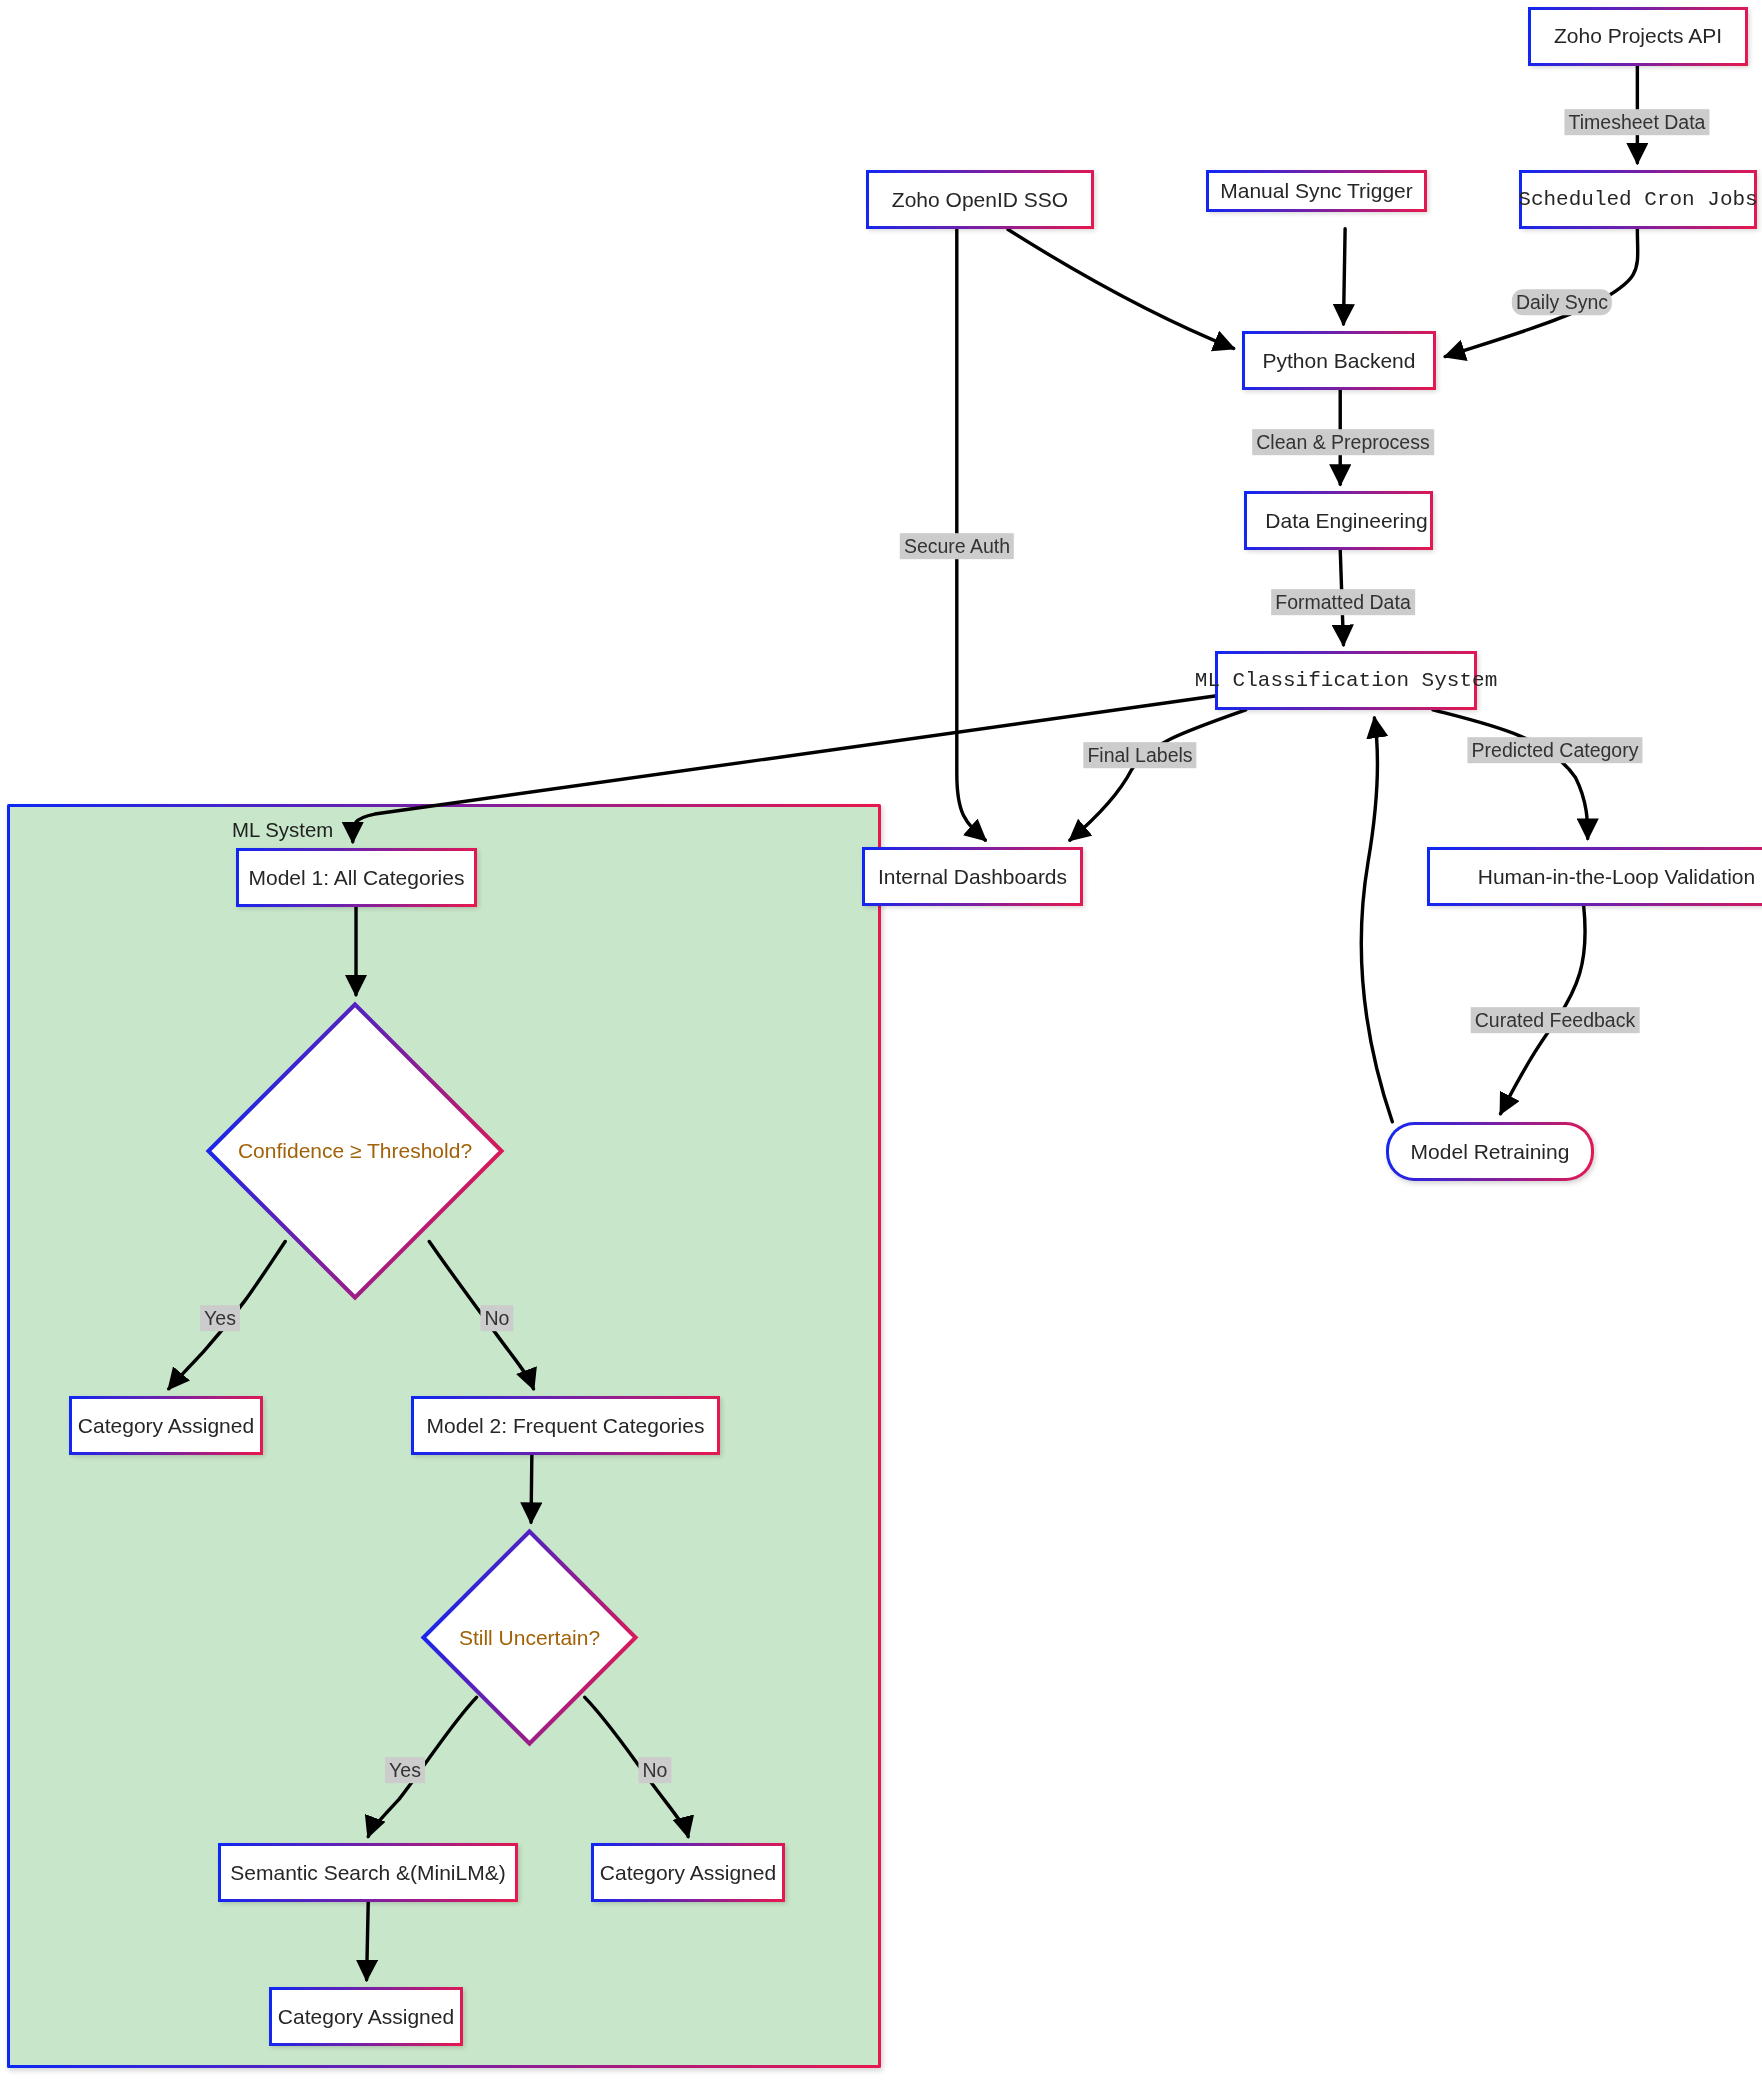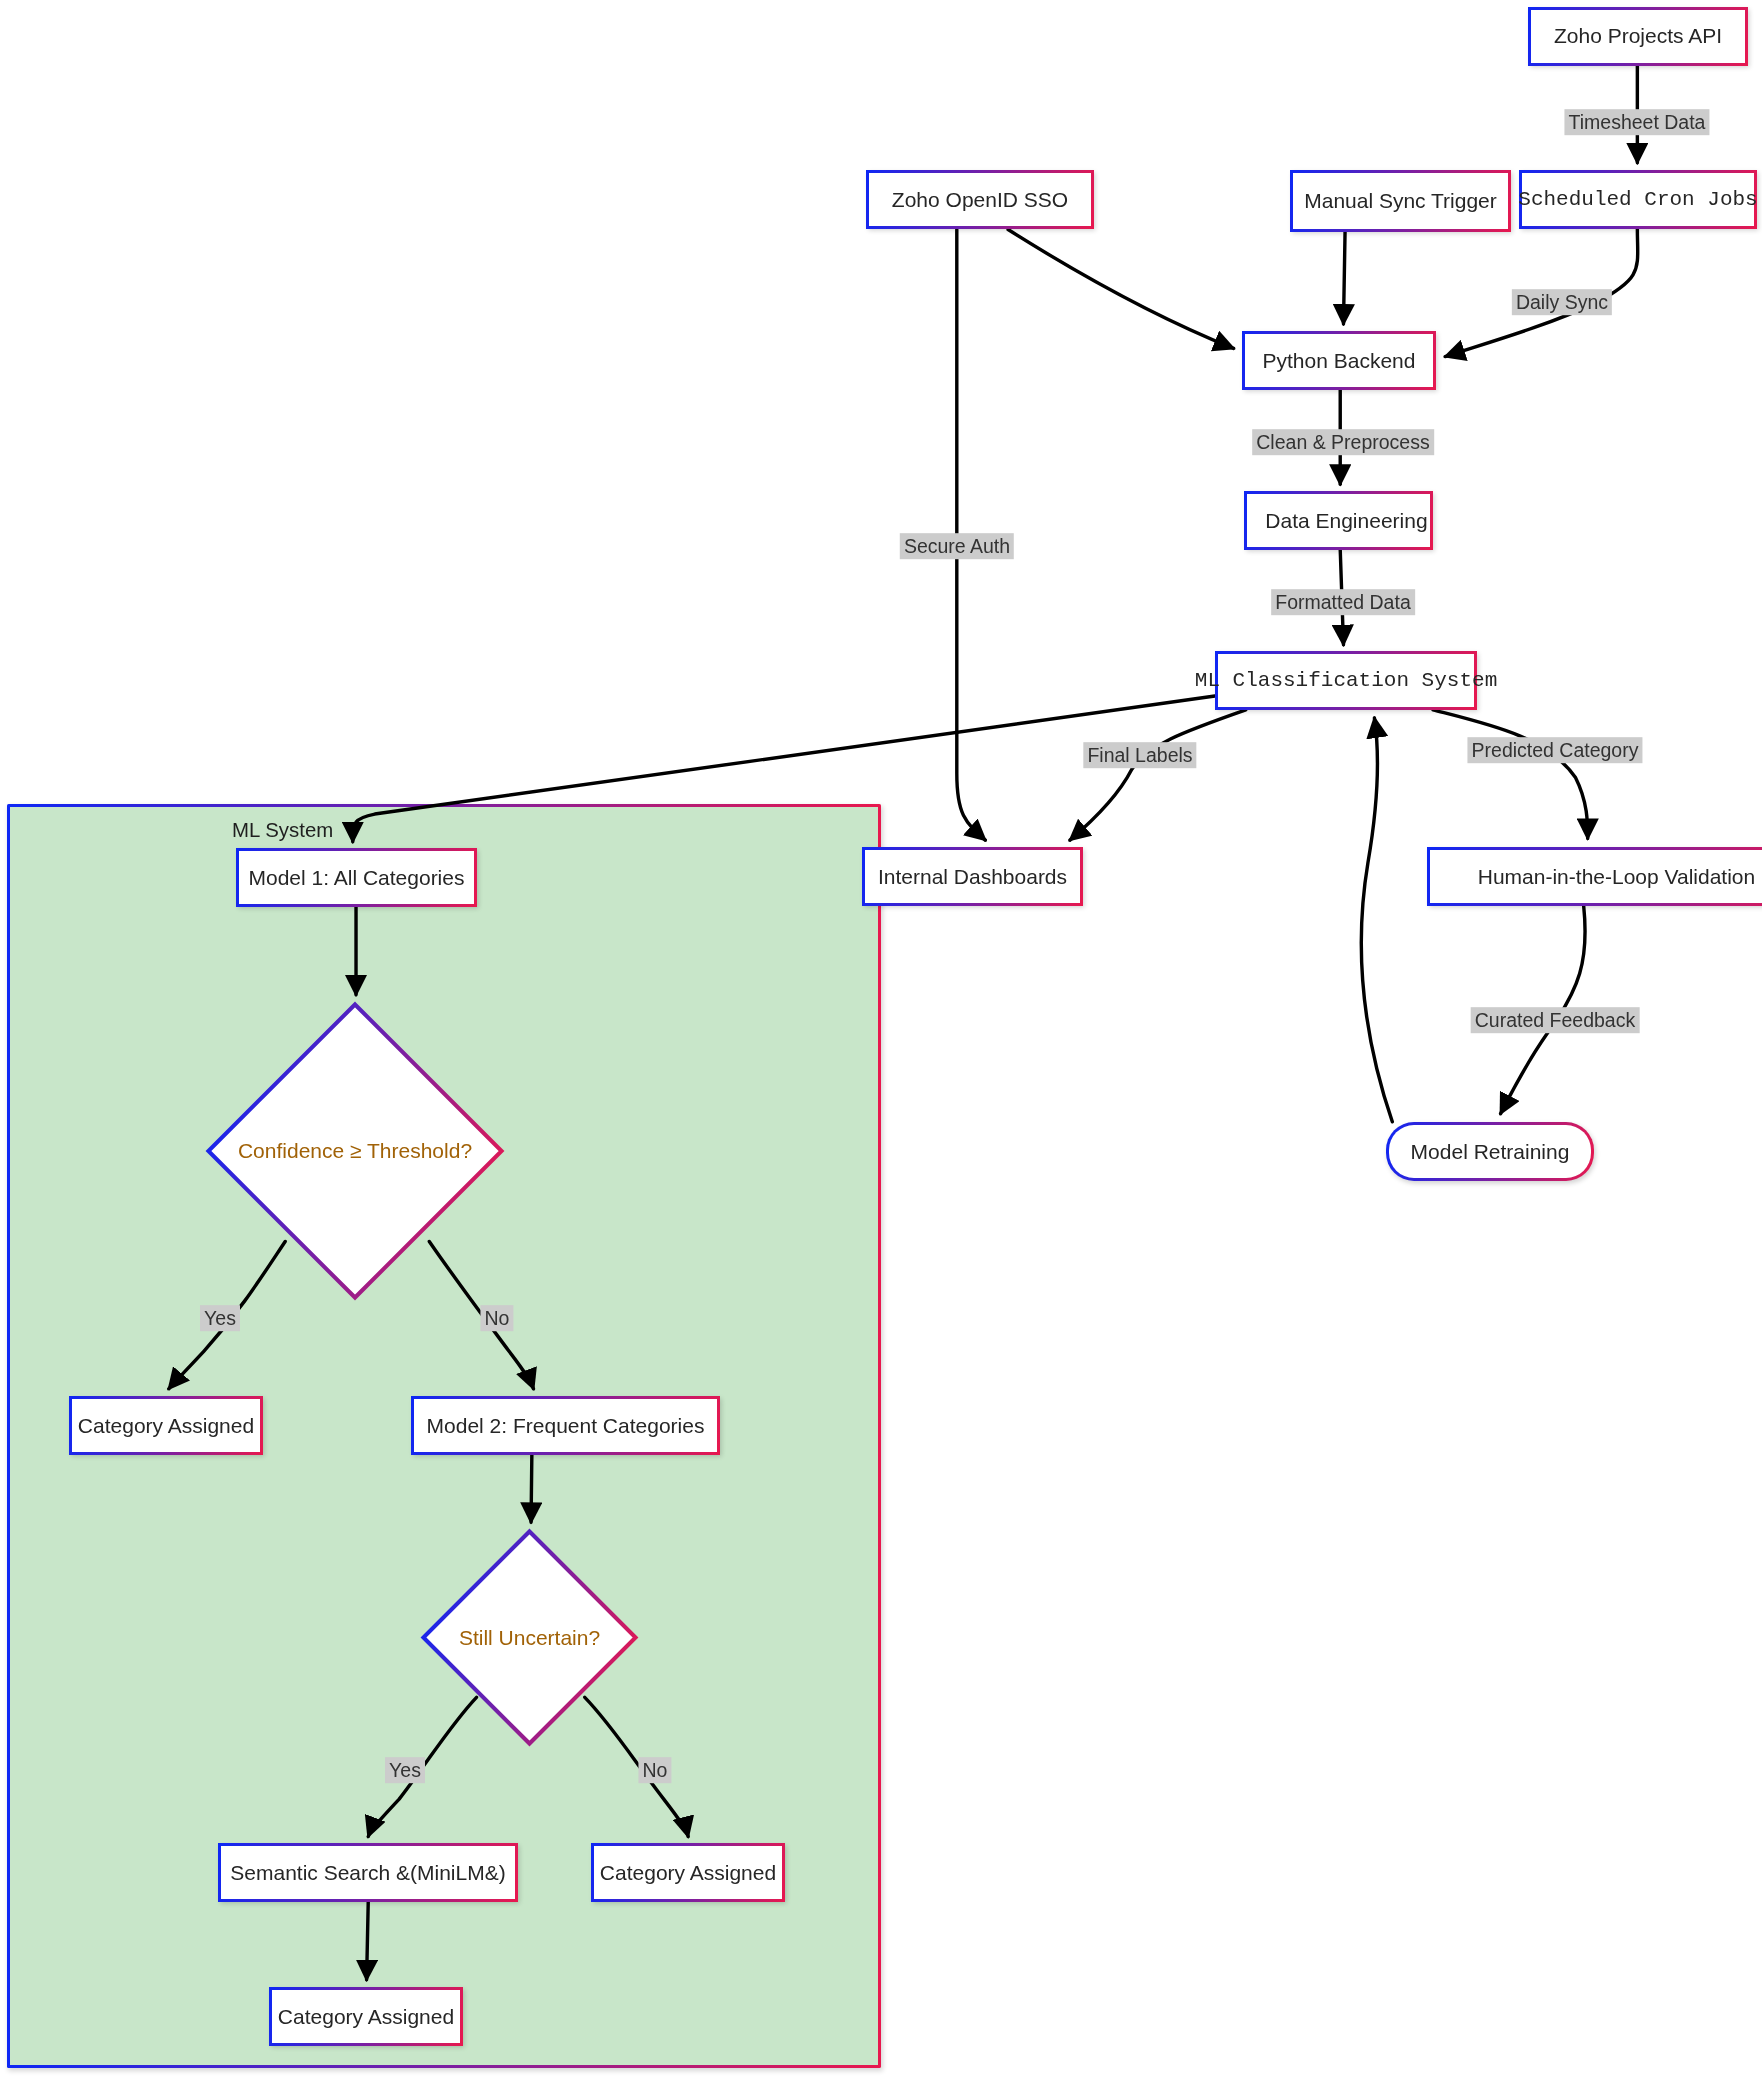--- a/index.html
+++ b/index.html
@@ -133,21 +133,21 @@
       </g>
   </svg>
 
   <div id="node-layer">
       <div class="node" style="left: 1528px; top: 6.5px; width: 220px; height: 59px;">
         <span>Zoho Projects API</span>
       </div>
       <div class="node" style="left: 1519px; top: 170px; width: 238px; height: 59px; font-family: Liberation Mono, monospace;">
         <span>Scheduled Cron Jobs</span>
       </div>
-      <div class="node" style="left: 1290px; top: 170px; width: 221px; height: 62px;">
+      <div class="node" style="left: 1206px; top: 170px; width: 221px; height: 42px;">
         <span>Manual Sync Trigger</span>
       </div>
       <div class="node" style="left: 866px; top: 170px; width: 228px; height: 59px;">
         <span>Zoho OpenID SSO</span>
       </div>
       <div class="node" style="left: 1242px; top: 331px; width: 194px; height: 59px;">
         <span>Python Backend</span>
       </div>
       <div class="node" style="left: 1244px; top: 491px; width: 189px; height: 59px; padding-left: 24px;">
         <span>Data Engineering</span>
@@ -204,21 +204,21 @@
       </div>
       <div class="node" style="left: 591px; top: 1843px; width: 194px; height: 59px;">
         <span>Category Assigned</span>
       </div>
       <div class="node" style="left: 269px; top: 1987px; width: 194px; height: 59px;">
         <span>Category Assigned</span>
       </div>
     </div>
   <div id="label-layer">
       <div class="edge-label" style="left: 1637px; top: 122px;">Timesheet Data</div>
-      <div class="edge-label" style="left: 1562px; top: 302px;">Daily Sync</div>
+      <div class="edge-label" style="left: 1562px; top: 302px; border-radius: 11px;">Daily Sync</div>
       <div class="edge-label" style="left: 957px; top: 546px;">Secure Auth</div>
       <div class="edge-label" style="left: 1343px; top: 442px;">Clean &amp; Preprocess</div>
       <div class="edge-label" style="left: 1343px; top: 602px;">Formatted Data</div>
       <div class="edge-label" style="left: 1140px; top: 755px;">Final Labels</div>
       <div class="edge-label" style="left: 1555px; top: 750px;">Predicted Category</div>
       <div class="edge-label" style="left: 1555px; top: 1020px;">Curated Feedback</div>
       <div class="edge-label" style="left: 220px; top: 1318px;">Yes</div>
       <div class="edge-label" style="left: 497px; top: 1318px;">No</div>
       <div class="edge-label" style="left: 405px; top: 1770px;">Yes</div>
       <div class="edge-label" style="left: 655px; top: 1770px;">No</div>

